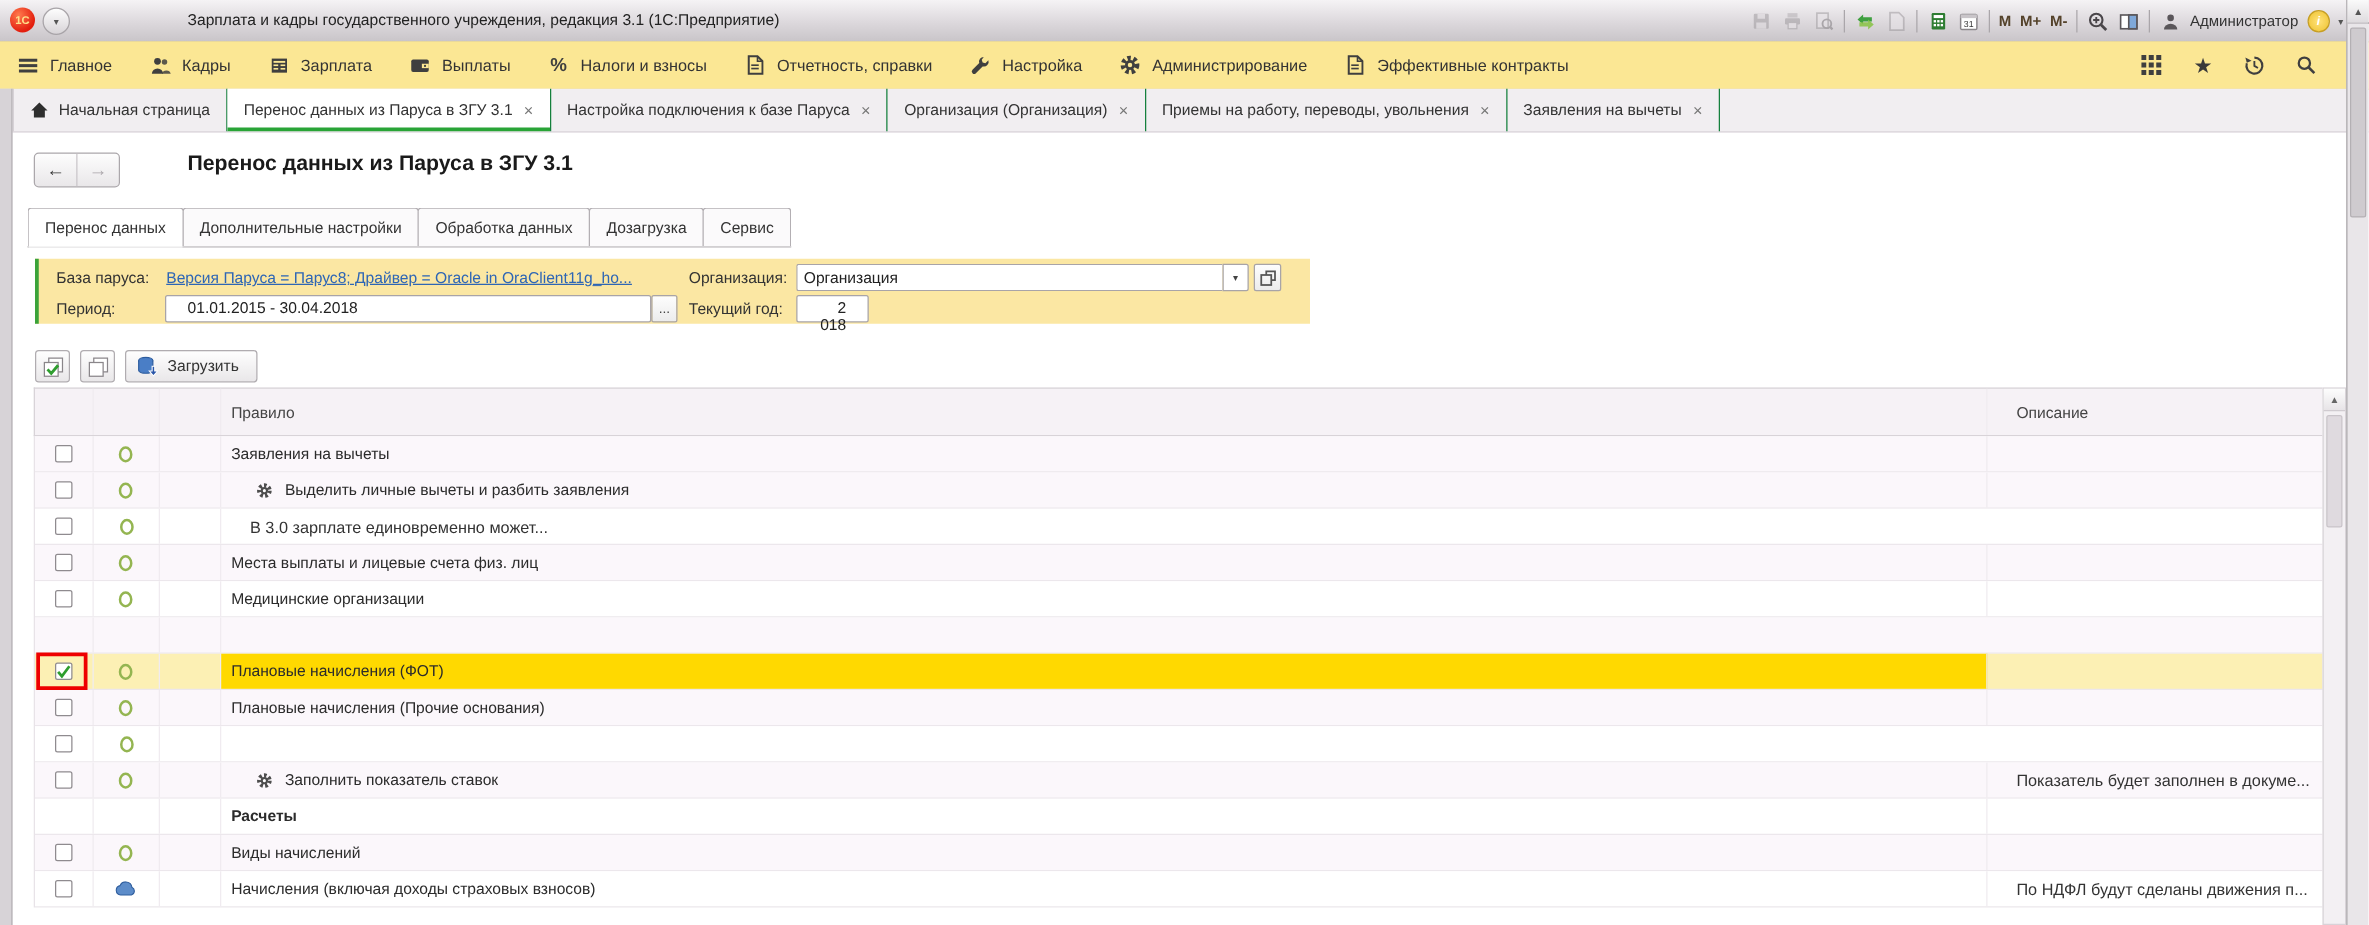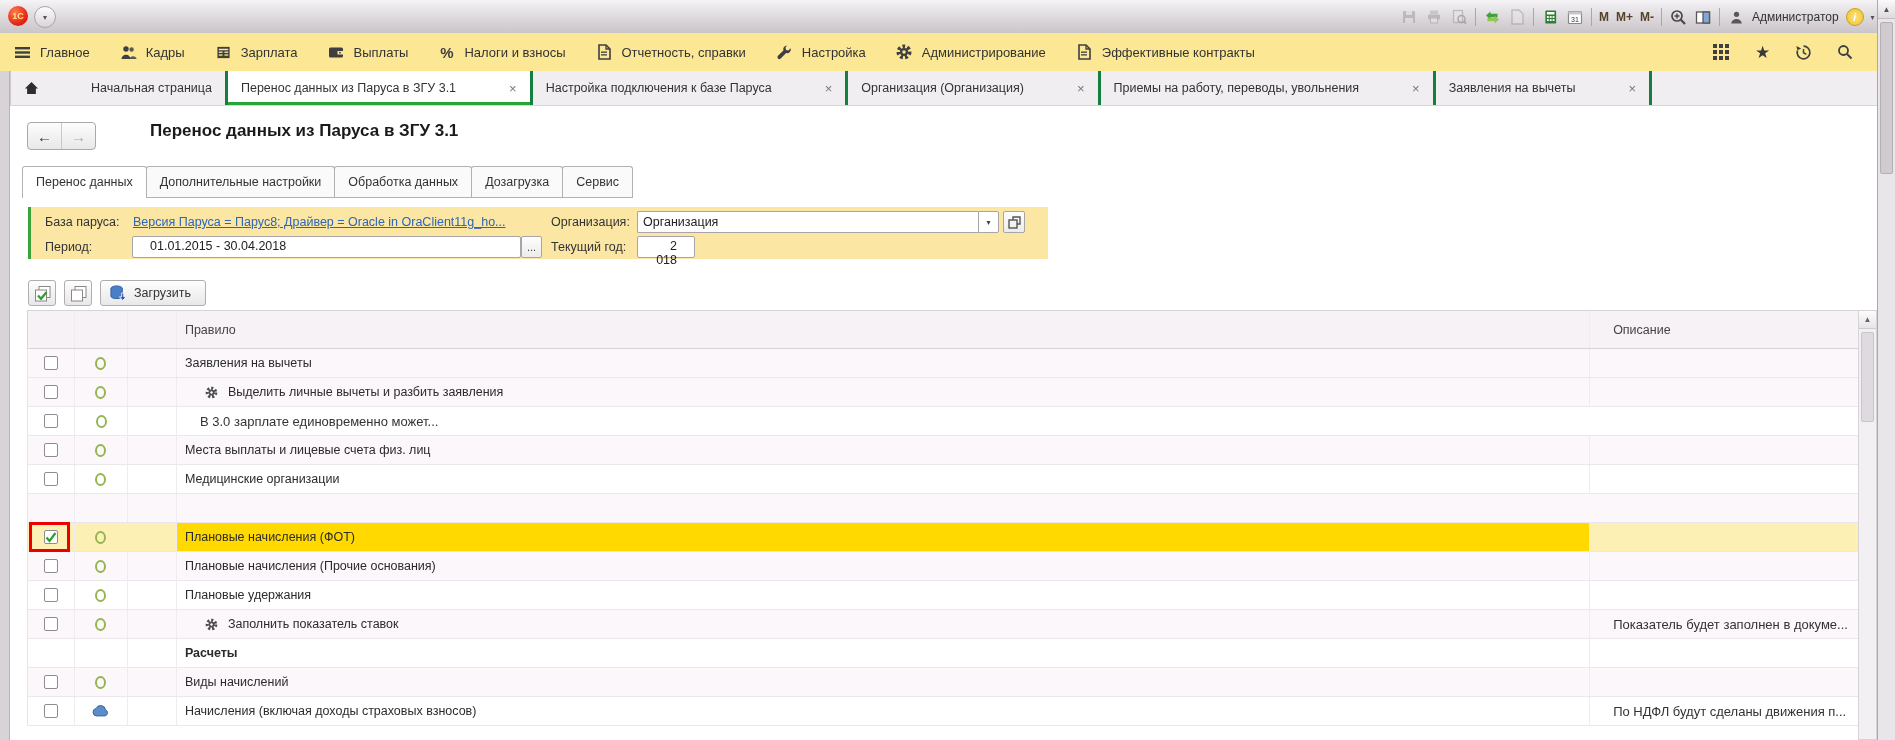--- a/index.html
+++ b/index.html
@@ -33,21 +33,21 @@
   .menu-item{display:flex;align-items:center;margin-right:30px;font-size:13px;color:#333;cursor:pointer;}
   .mi{width:17px;height:17px;margin-right:9px;display:flex;align-items:center;justify-content:center;}
   .pct-glyph{font-size:15px;font-weight:bold;color:#3f3f3f;}
   .star-glyph{font-size:17px;color:#3a3a3a;line-height:1;}
   .menu-right{position:absolute;left:1712px;top:0;height:38px;display:flex;align-items:center;gap:22px;}
   .mri{width:19px;height:19px;display:flex;align-items:center;justify-content:center;}
   
   .tabbar{position:absolute;left:0;top:71px;width:100%;height:35px;background:#f1eef1;
     border-bottom:1px solid #d9d4d9;display:flex;align-items:stretch;padding-left:10px;box-sizing:border-box;}
   .tab{display:flex;align-items:center;padding:0 13px;font-size:12.5px;color:#333;
-    border-right:3px solid #15803d;position:relative;cursor:pointer;white-space:nowrap;gap:44px;}
+    border-right:1px solid #15803d;position:relative;cursor:pointer;white-space:nowrap;}
   .tab:first-child{border-left:1px solid #cdc8cd;}
   .tab .ticon{margin-right:8px;width:15px;height:14px;display:flex;align-items:center;}
   .tab .tclose{margin-left:9px;color:#777;font-size:13px;}
   .tab.active{background:#fff;}
   .tab.active::after{content:"";position:absolute;left:0;right:0;bottom:0;height:3px;background:#29a437;}
   
   .frame-left{position:absolute;left:0;top:71px;width:9px;height:669px;background:#d7d3d7;border-right:1px solid #b7b3b7;}
   
   .navseg{position:absolute;left:27px;top:122px;display:flex;border:1px solid #aba7ab;border-radius:4px;
     background:linear-gradient(#fdfdfd,#e9e7e9);overflow:hidden;}
@@ -86,21 +86,21 @@
   .tbtn.load{padding:0 14px 0 9px;font-size:12.5px;color:#333;gap:7px;}
   
   .thead{position:absolute;left:27px;top:310px;width:1831px;height:39px;background:#f6f2f6;
     border-top:1px solid #d8d3d8;border-bottom:1px solid #d8d3d8;border-left:1px solid #d8d3d8;
     box-sizing:border-box;display:flex;}
   .th{box-sizing:border-box;border-right:1px solid #dcd7dc;display:flex;align-items:center;
     font-size:12.5px;color:#444;}
   .tbody{position:absolute;left:27px;top:349px;width:1831px;border-left:1px solid #e8e3e8;box-sizing:border-box;}
   .tr{display:flex;height:29px;box-sizing:border-box;border-bottom:1px solid #ece7ec;background:#fff;}
   .tr.odd{background:#fbf7fb;}
-  .tr.selected{background:#fcf0b4;}
+  .tr.selected{background:#fcf0b4;justify-content:flex-end;}
   .tr.selected .c4{background:#ffd900;}
   .td{box-sizing:border-box;display:flex;align-items:center;height:100%;}
   .c1{width:47px;justify-content:center;position:relative;border-right:1px solid #f0ebf0;}
   .c2{width:53px;justify-content:center;border-right:1px solid #f0ebf0;}
   .c3{width:49px;border-right:1px solid #f0ebf0;}
   .c4{width:1414px;padding-left:8px;border-right:1px solid #f0ebf0;}
   .c5{width:268px;padding-left:23px;}
   .hc4{padding-left:8px;}
   .hc5{padding-left:23px;border-right:none !important;}
   .rule-text{font-size:12.5px;color:#2b2b2b;white-space:nowrap;}
@@ -125,20 +125,21 @@
   .win-thumb{margin:3px 2px;height:150px;background:#cfcbcf;border:1px solid #b4b0b4;border-radius:2px;}
 </style>
 </head>
 <body>
 
 <div id="root">
 
   <div class="titlebar">
     <div class="logo1c">1С</div>
     <div class="tb-dd">▾</div>
+    <span class="tb-title">Зарплата и кадры государственного учреждения, редакция 3.1  (1С:Предприятие)</span>
     <div class="tb-icons">
       <span class="tbi dis">
           <svg width="16" height="16" viewBox="0 0 16 16">
             <rect x="2" y="2" width="12" height="12" rx="1" fill="#9a969a"></rect>
             <rect x="5" y="2" width="6" height="4" fill="#dcd8dc"></rect>
             <rect x="4" y="9" width="8" height="5" fill="#dcd8dc"></rect>
           </svg>
         </span>
       <span class="tbi dis">
           <svg width="16" height="16" viewBox="0 0 16 16">
@@ -562,23 +563,20 @@
         <div class="td c5"></div>
       </div>
       <div class="tr">
         <div class="td c1">
           <span class="cb"></span>
         </div>
         <div class="td c2">
           <span class="circ"></span>
         </div>
         <div class="td c3"></div>
-        <div class="td c4">
-          <span class="rule-text">Плановые удержания</span>
-        </div>
         <div class="td c5"></div>
       </div>
       <div class="tr odd">
         <div class="td c1">
           <span class="cb"></span>
         </div>
         <div class="td c2">
           <span class="circ"></span>
         </div>
         <div class="td c3"></div>

